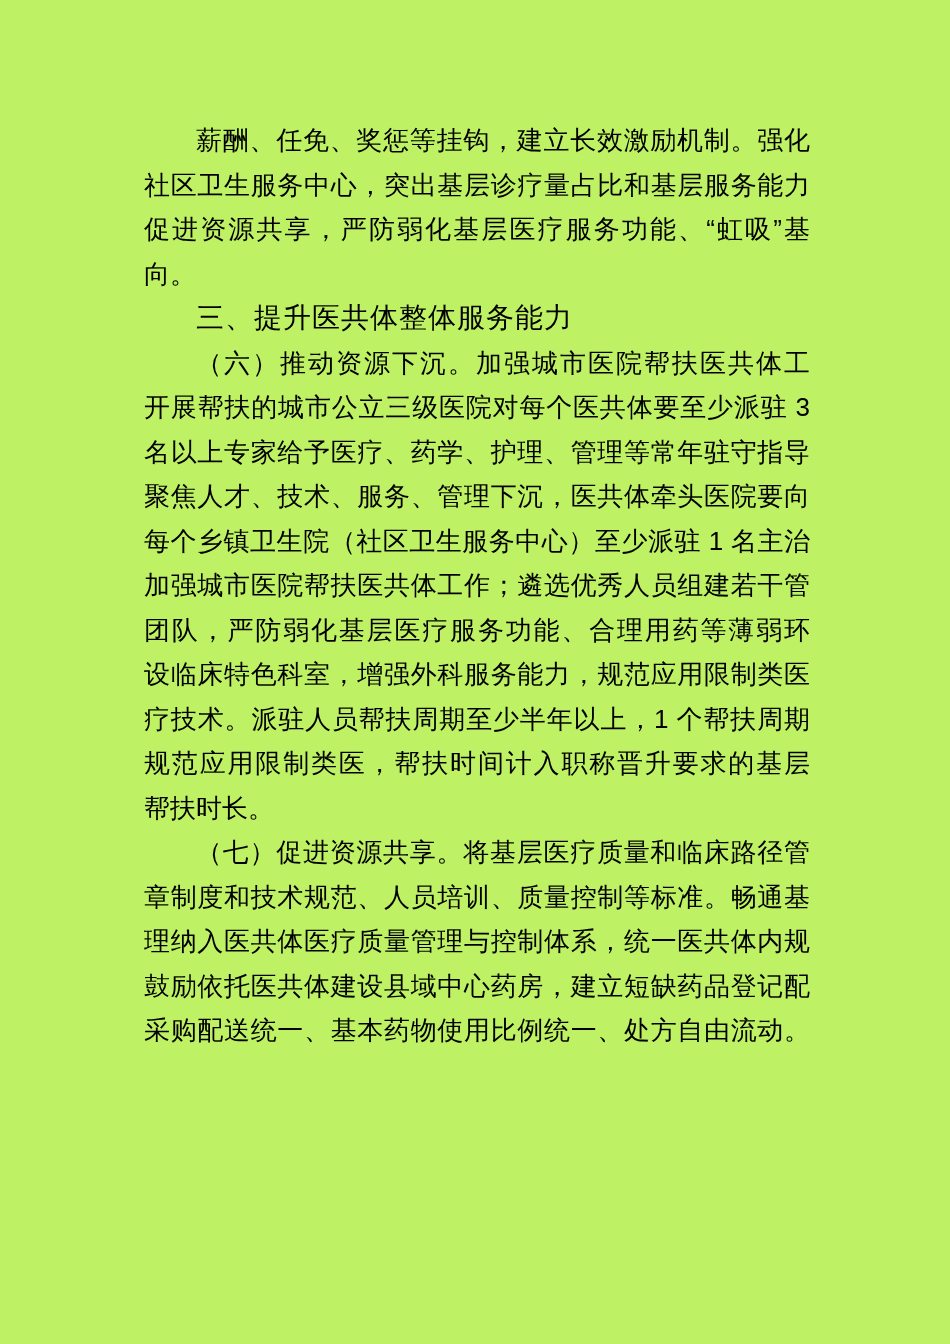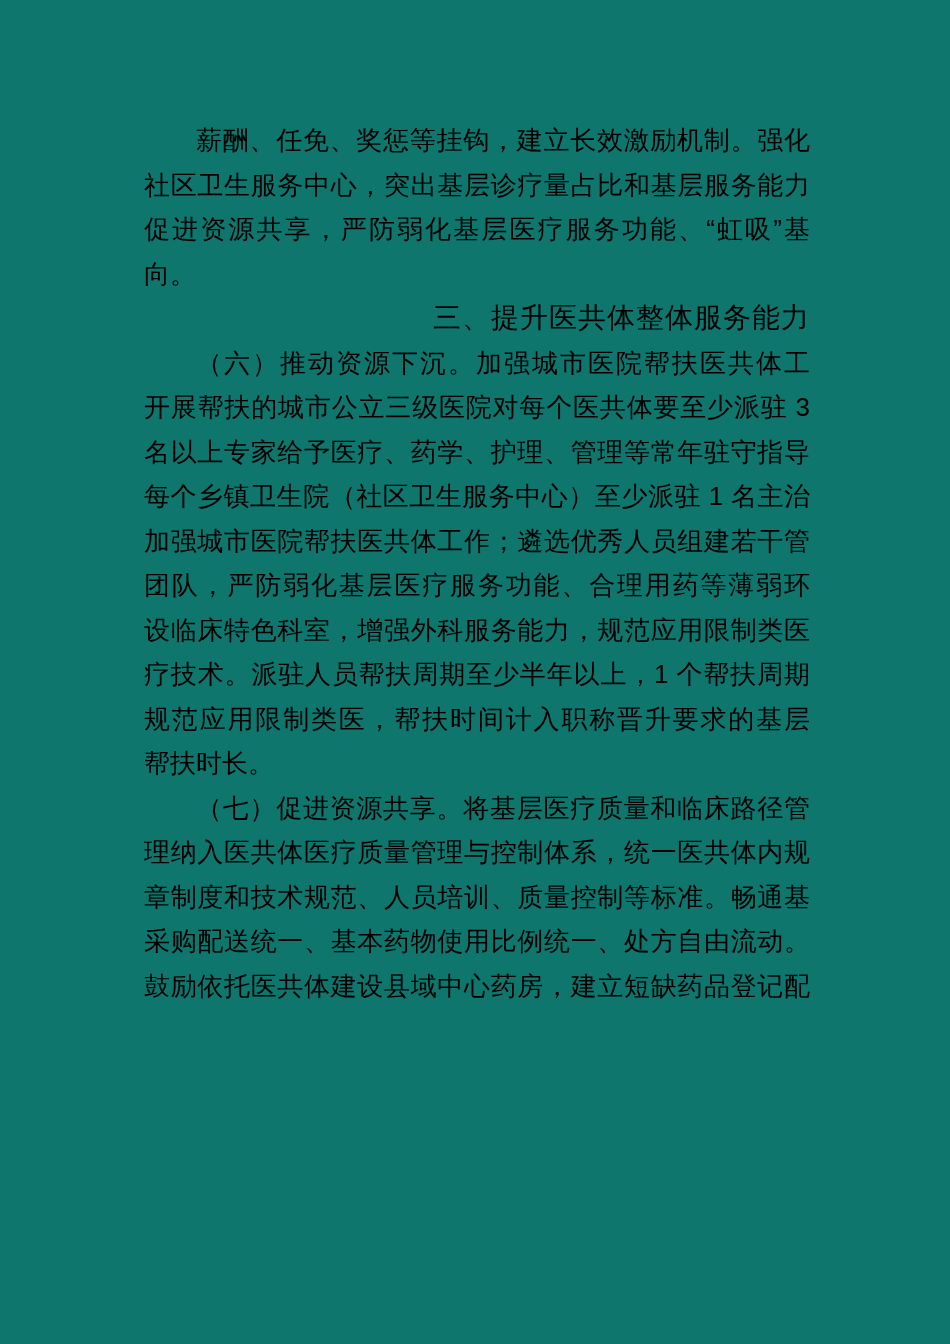--- a/index.html
+++ b/index.html
@@ -5,21 +5,21 @@
   
   html, body {
     margin: 0;
     padding: 0;
     background: #ffffff;
   }
   .page {
     position: relative;
     width: 950px;
     height: 1344px;
-    background: #0f766e;
+    background: #bef264;
     overflow: hidden;
     font-family: "Liberation Sans", sans-serif;
   }
   .doc-text {
     position: absolute;
     left: 144px;
     top: 118px;
     width: 666px;
     color: #000000;
   }
@@ -36,42 +36,42 @@
     text-align: justify;
     text-align-last: justify;
     text-justify: inter-character;
   }
   .line.indent {
     text-indent: 52px;
   }
   .line.heading {
     font-size: 28px;
     letter-spacing: 1px;
-    text-align: right;
   }
 </style>
 </head>
 <body>
 
 <div class="page">
   <div class="doc-text">
       <div class="line justify indent">薪酬、任免、奖惩等挂钩，建立长效激励机制。强化</div>
       <div class="line justify">社区卫生服务中心，突出基层诊疗量占比和基层服务能力持</div>
       <div class="line justify">促进资源共享，严防弱化基层医疗服务功能、“虹吸”基</div>
       <div class="line">向。</div>
       <div class="line indent heading">三、提升医共体整体服务能力</div>
       <div class="line justify indent">（六）推动资源下沉。加强城市医院帮扶医共体工作，</div>
       <div class="line justify">开展帮扶的城市公立三级医院对每个医共体要至少派驻 3</div>
       <div class="line justify">名以上专家给予医疗、药学、护理、管理等常年驻守指导</div>
+      <div class="line justify">聚焦人才、技术、服务、管理下沉，医共体牵头医院要向</div>
       <div class="line justify">每个乡镇卫生院（社区卫生服务中心）至少派驻 1 名主治</div>
       <div class="line justify">加强城市医院帮扶医共体工作；遴选优秀人员组建若干管理</div>
       <div class="line justify">团队，严防弱化基层医疗服务功能、合理用药等薄弱环</div>
       <div class="line justify">设临床特色科室，增强外科服务能力，规范应用限制类医</div>
       <div class="line justify">疗技术。派驻人员帮扶周期至少半年以上，1 个帮扶周期内</div>
       <div class="line justify">规范应用限制类医，帮扶时间计入职称晋升要求的基层</div>
       <div class="line">帮扶时长。</div>
       <div class="line justify indent">（七）促进资源共享。将基层医疗质量和临床路径管</div>
+      <div class="line justify">章制度和技术规范、人员培训、质量控制等标准。畅通基</div>
       <div class="line justify">理纳入医共体医疗质量管理与控制体系，统一医共体内规</div>
-      <div class="line justify">章制度和技术规范、人员培训、质量控制等标准。畅通基</div>
+      <div class="line justify">鼓励依托医共体建设县域中心药房，建立短缺药品登记配</div>
       <div class="line justify">采购配送统一、基本药物使用比例统一、处方自由流动。</div>
-      <div class="line justify">鼓励依托医共体建设县域中心药房，建立短缺药品登记配</div>
     </div>
 </div>
 
 </body></html>

